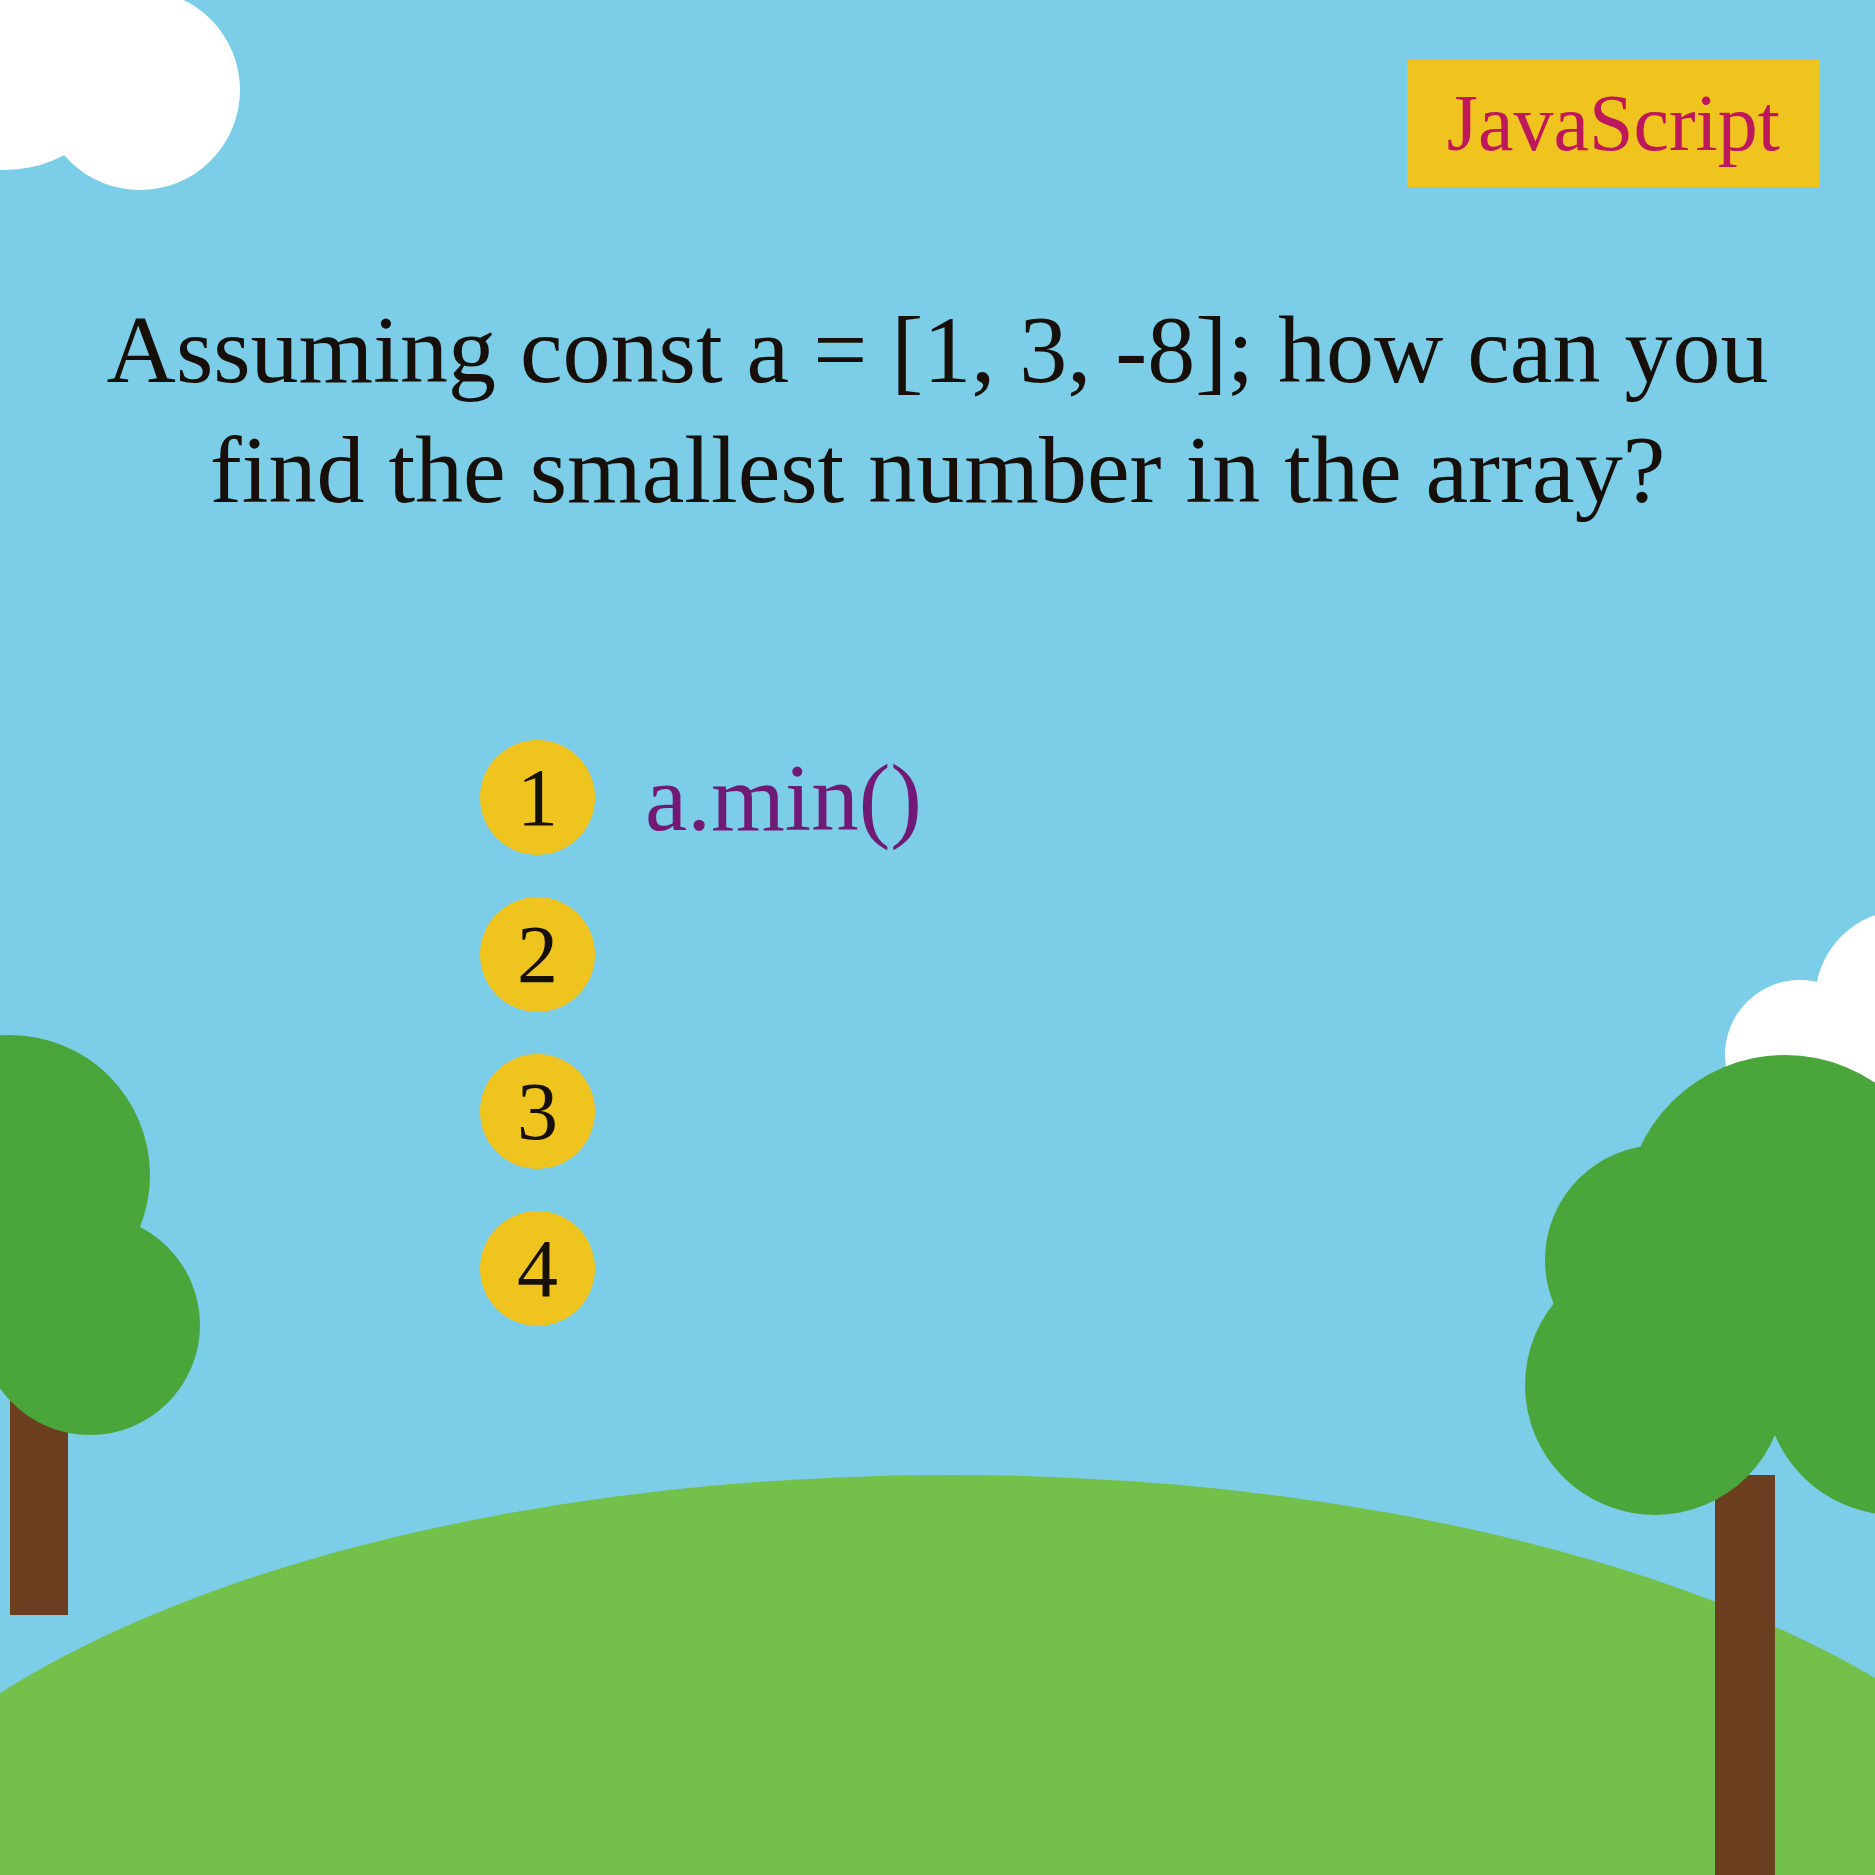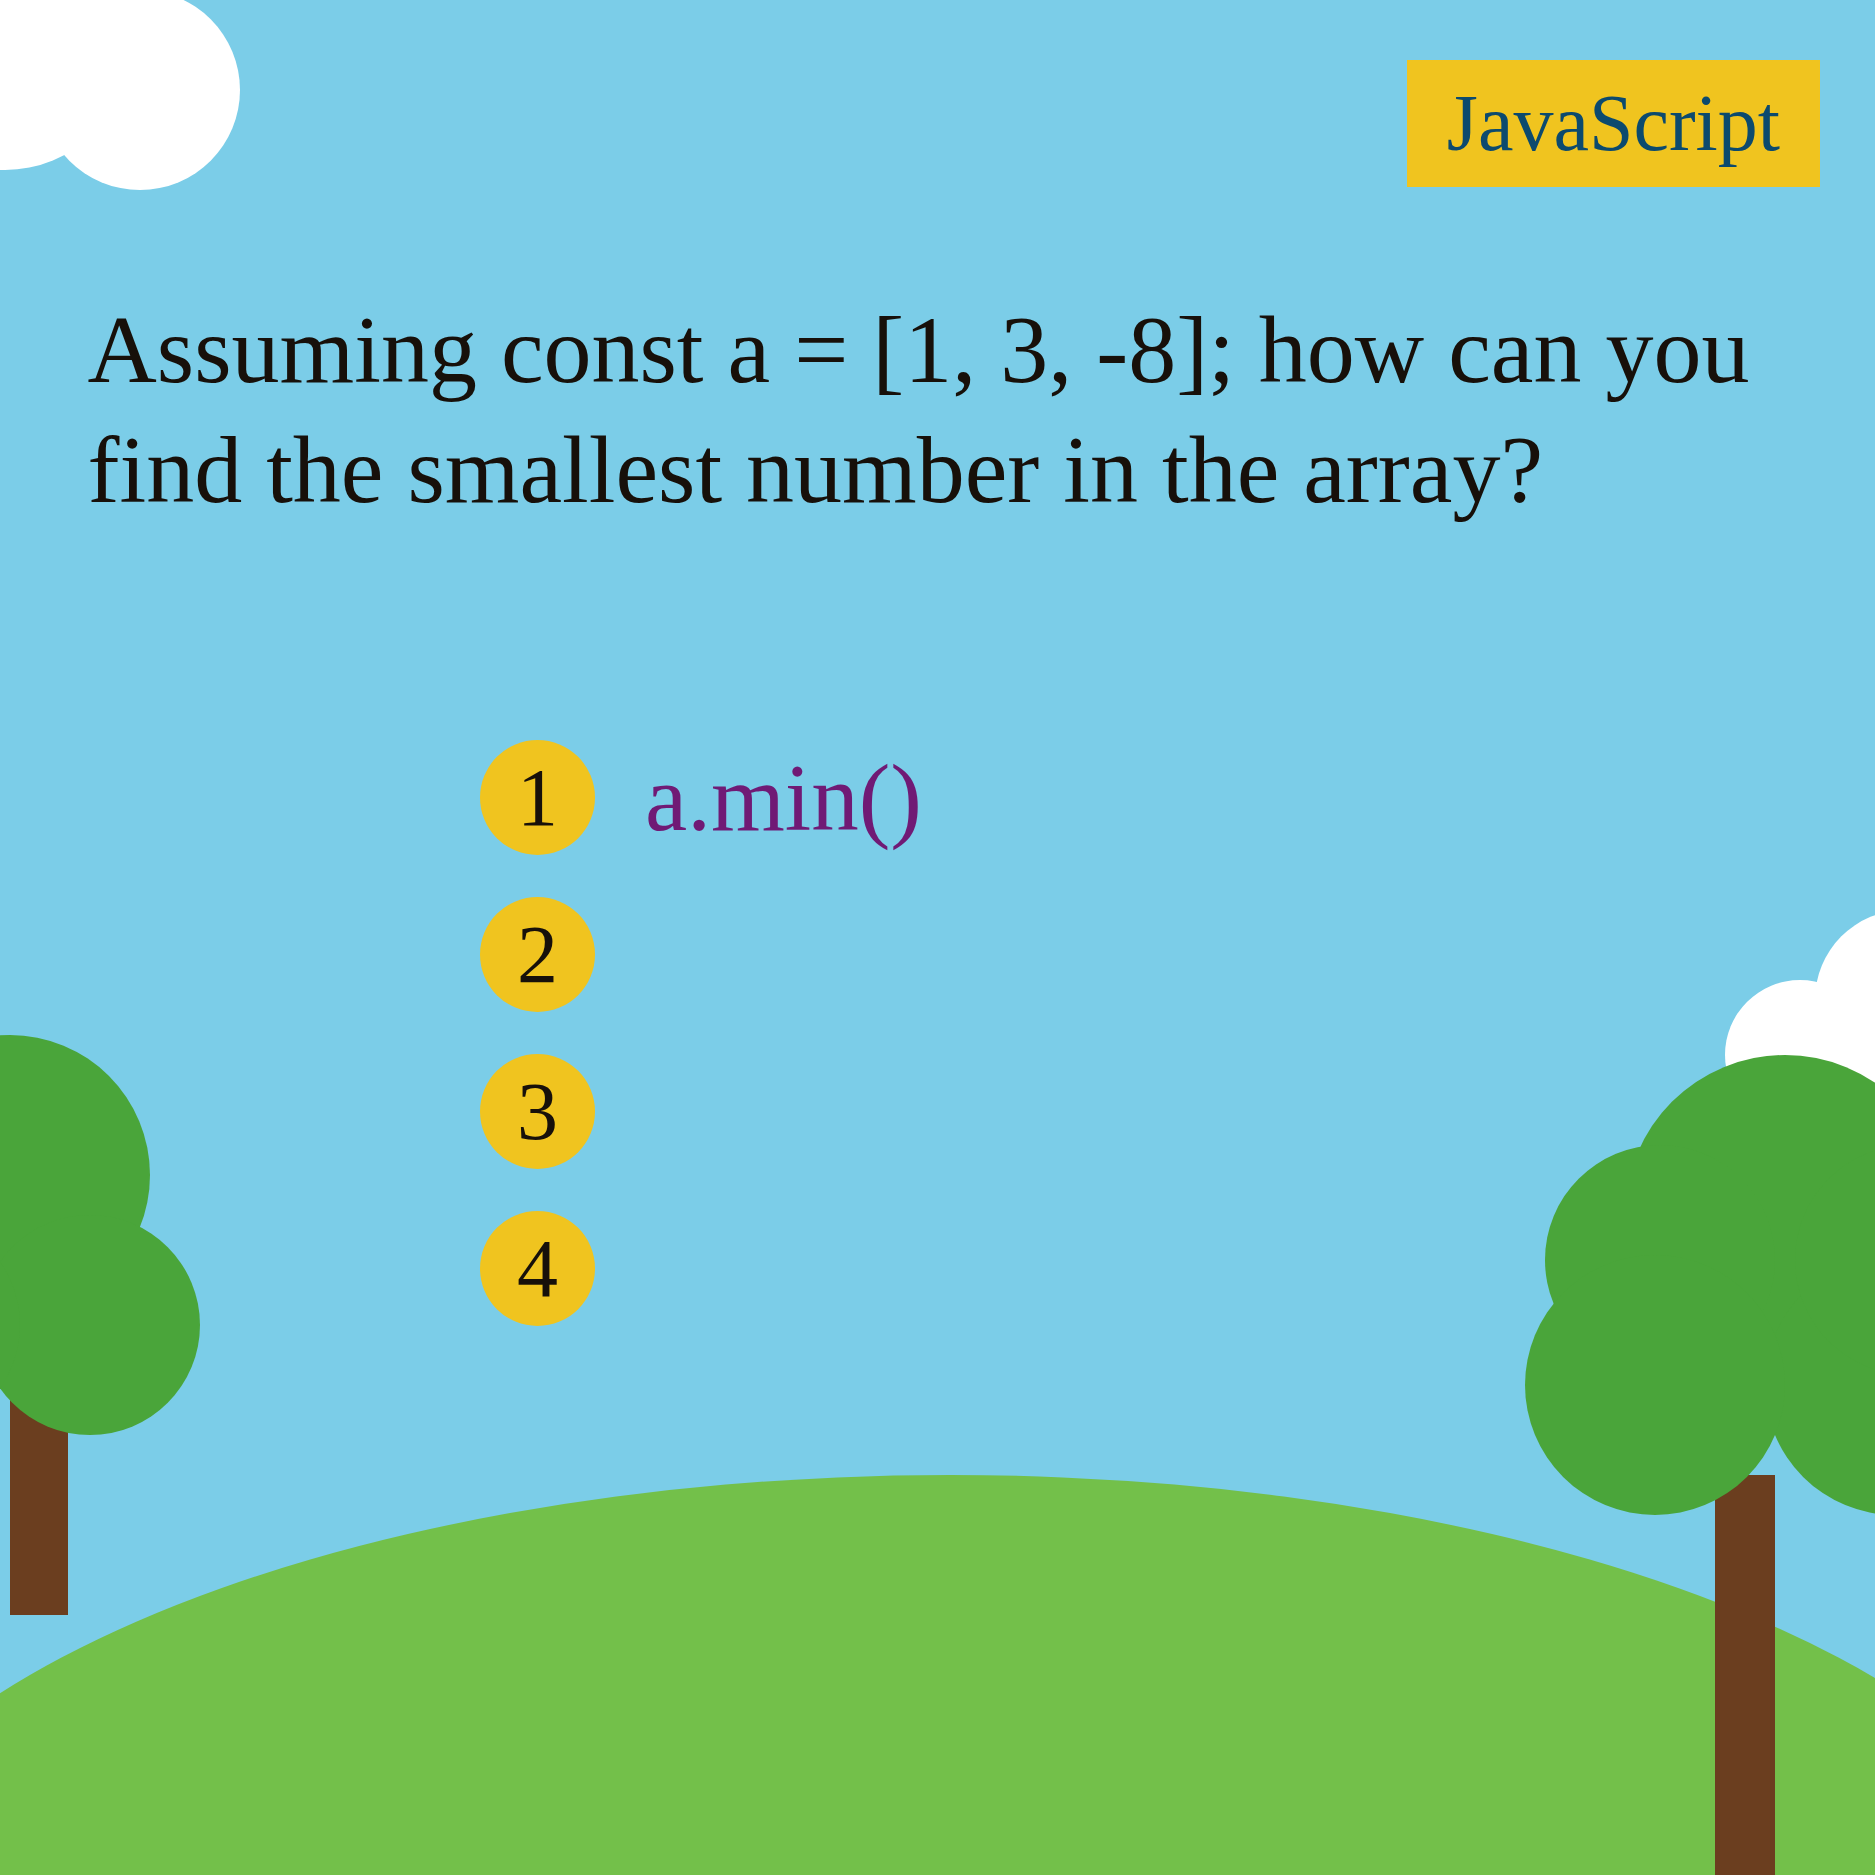--- a/index.html
+++ b/index.html
@@ -78,30 +78,30 @@
       top: 30px;
       right: 80px;
     }
     .badge {
       position: absolute;
       top: 60px;
       right: 55px;
       background: #F0C41F;
       padding: 18px 40px;
       font-size: 80px;
-      color: #0c4a6e;
+      color: #be185d;
       font-weight: normal;
     }
     .question {
       position: absolute;
       top: 290px;
       left: 50%;
       transform: translateX(-50%);
       width: 1700px;
-      text-align: left;
+      text-align: center;
       font-size: 96px;
       line-height: 1.25;
       color: #17100A;
     }
     .options {
       position: absolute;
       top: 740px;
       left: 480px;
       display: flex;
       flex-direction: column;

